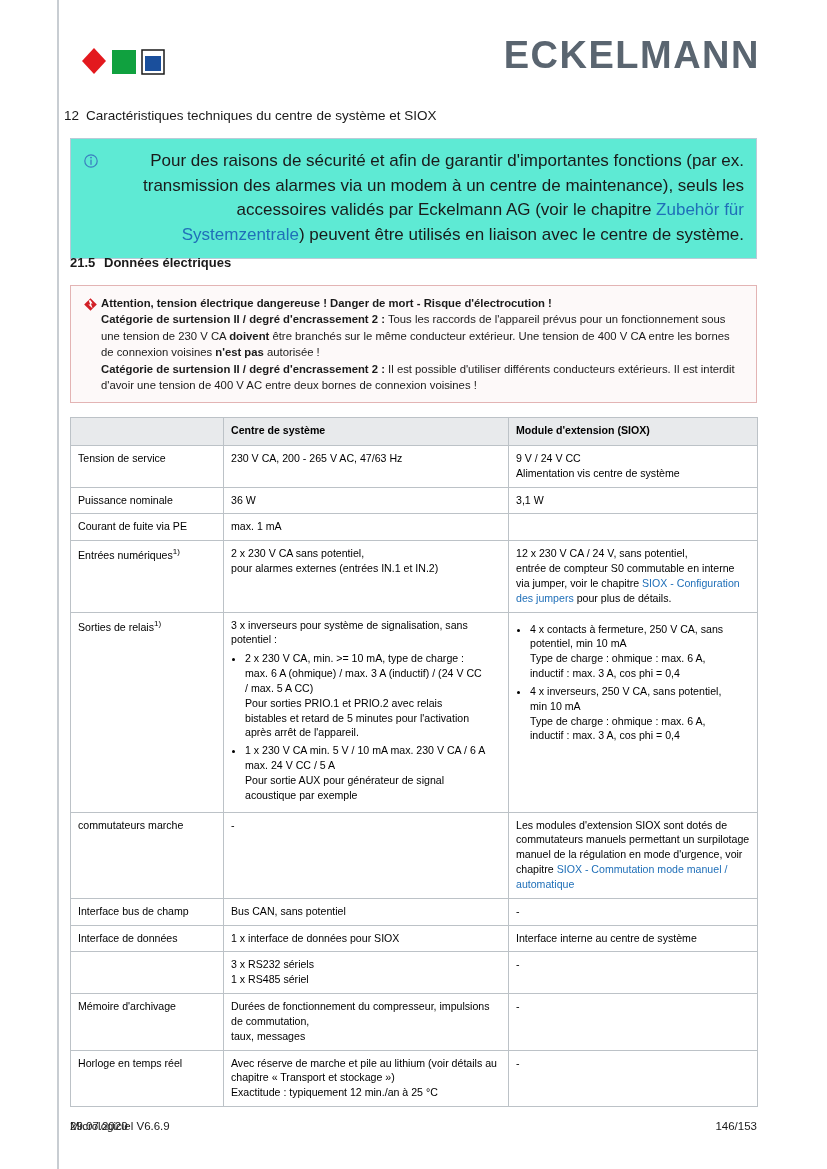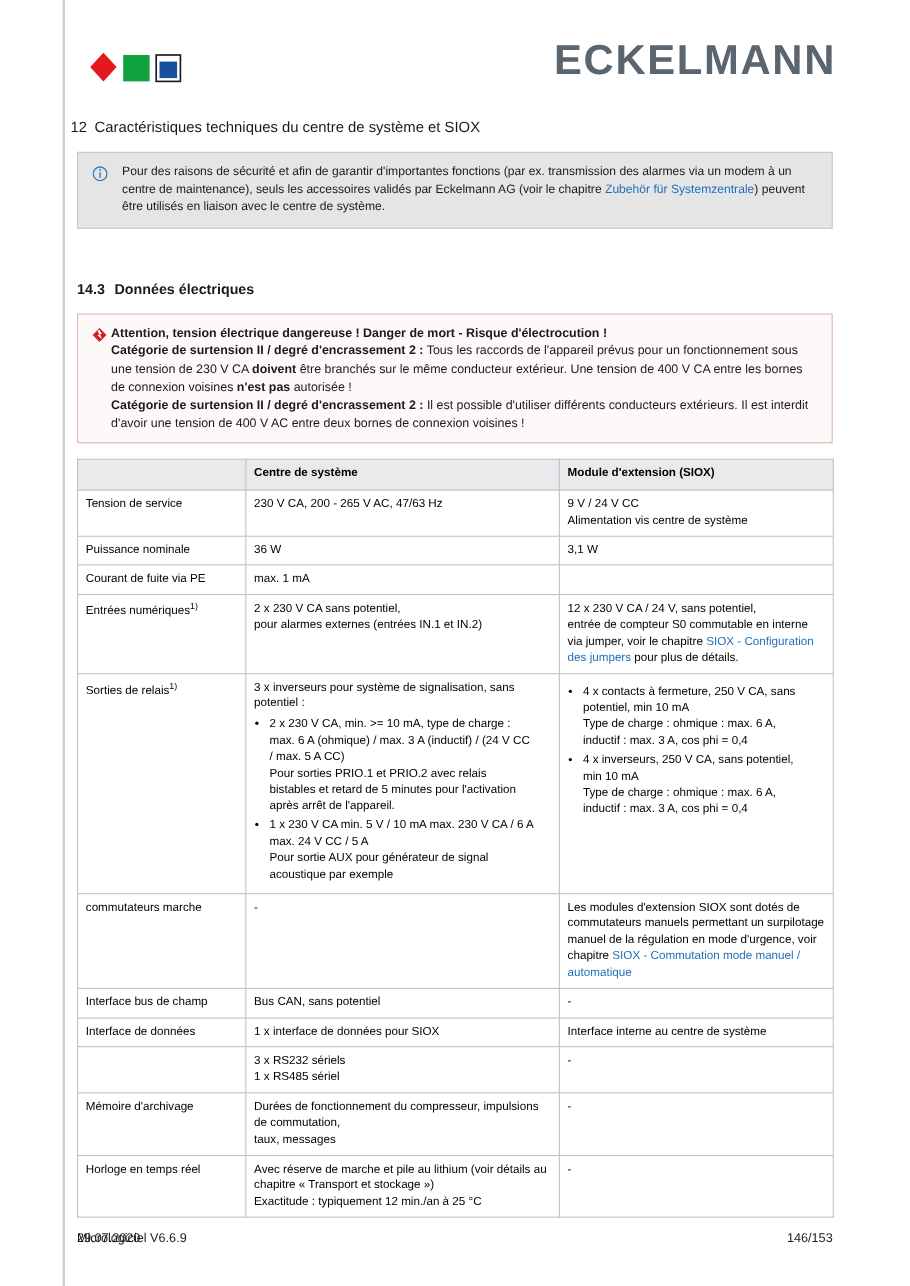--- a/index.html
+++ b/index.html
@@ -80,25 +80,26 @@
   .h2 .num { display: inline-block; min-width: 34px; }
 
   
   .notebox {
     position: absolute;
     left: 70px;
     top: 138px;
     width: 687px;
     box-sizing: border-box;
     border: 1px solid #b9cbd8;
-    background: #e5e5e5;
+    background: #5eead4;
     padding: 10px 12px 10px 40px;
-    font-size: 11px;
+    font-size: 17px;
     line-height: 1.45;
     color: #1a1a1a;
+    text-align: right;
   }
   .notebox .info-icon {
     position: absolute;
     left: 13px;
     top: 12px;
     width: 14px;
     height: 14px;
   }
   .link { color: #1f6fb8; }
 
@@ -202,21 +203,21 @@
       <svg width="14" height="14" viewBox="0 0 14 14" xmlns="http://www.w3.org/2000/svg">
         <circle cx="7" cy="7" r="6.2" fill="none" stroke="#3a7fbf" stroke-width="1.2"></circle>
         <circle cx="7" cy="3.6" r="0.95" fill="#3a7fbf"></circle>
         <rect x="6.35" y="5.6" width="1.3" height="5.2" fill="#3a7fbf"></rect>
       </svg>
     </span>
     <span>Pour des raisons de sécurité et afin de garantir d'importantes fonctions (par ex. transmission des alarmes via un modem à un centre de maintenance), seuls les accessoires validés par Eckelmann AG (voir le chapitre </span><span class="link">Zubehör für Systemzentrale</span><span>) peuvent être utilisés en liaison avec le centre de système.</span>
   </div>
 
   <div class="h2">
-    <span class="num">14.3</span><span>Données électriques</span>
+    <span class="num">21.5</span><span>Données électriques</span>
   </div>
 
   <div class="warnbox">
     <span class="warn-icon">
       <svg width="15" height="15" viewBox="0 0 15 15" xmlns="http://www.w3.org/2000/svg">
         <polygon points="7.5,1.2 13.8,7.5 7.5,13.8 1.2,7.5" fill="#d21f26"></polygon>
         <polygon points="7.5,3.2 9.6,6.6 7.9,6.6 9.6,11.4 5.4,7.6 7.3,7.6 5.6,3.2" fill="#ffffff"></polygon>
       </svg>
     </span>
     <div class="wtitle">Attention, tension électrique dangereuse ! Danger de mort - Risque d'électrocution !</div>

